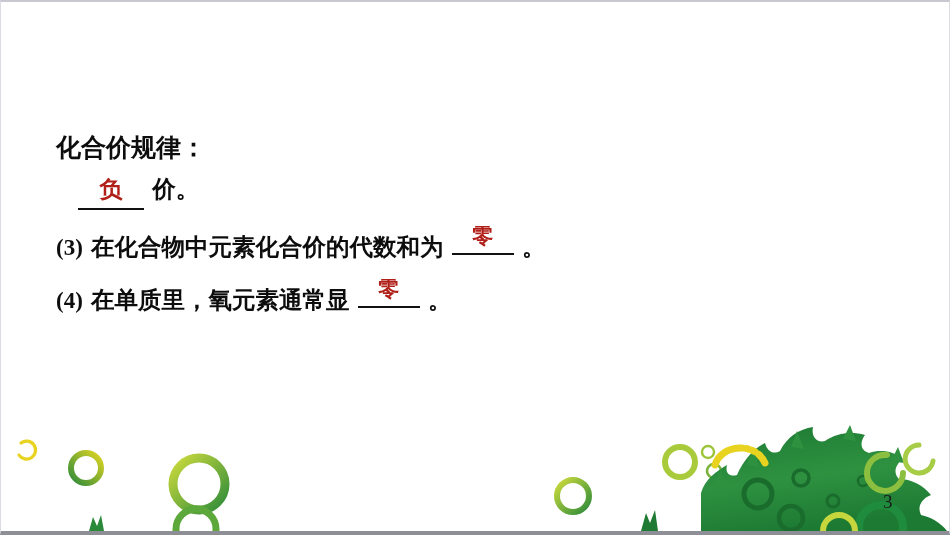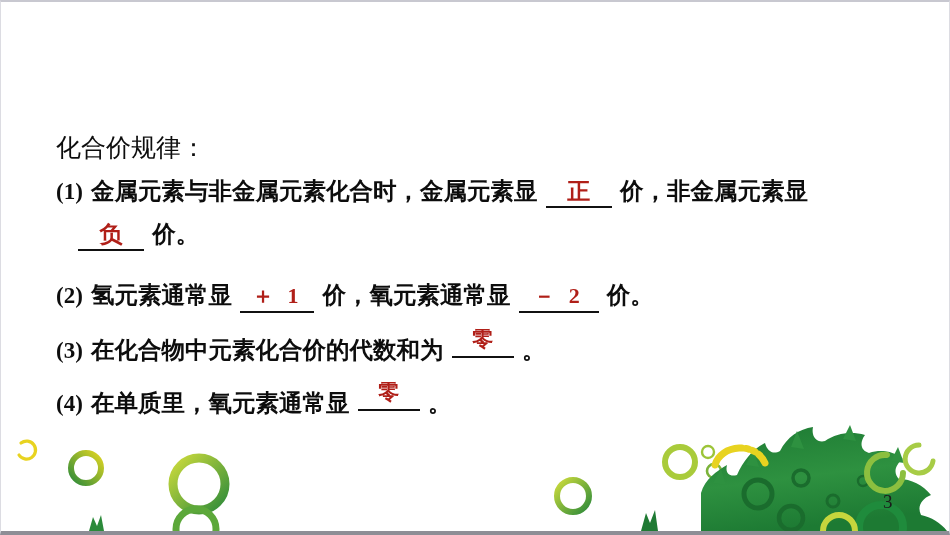--- a/index.html
+++ b/index.html
@@ -30,38 +30,38 @@
   }
   .line {
     color: #0d0d0d;
     font-weight: bold;
     letter-spacing: 0px;
     white-space: nowrap;
   }
   .heading {
     font-size: 25px;
     line-height: 36px;
-    font-weight: normal;
+    font-weight: bold;
     margin-bottom: 10px;
   }
   .rule {
     font-size: 23.5px;
     line-height: 30px;
     margin-bottom: 17px;
   }
   .num {
     font-family: "Liberation Serif", "DejaVu Serif", serif;
     font-weight: bold;
     font-size: 23px;
   }
   .cont {
     font-size: 23.5px;
-    line-height: 30px;
+    line-height: 38px;
     margin-top: -6px;
-    margin-bottom: 29px;
+    margin-bottom: 17px;
     padding-left: 22px;
   }
 
   
   .blank {
     position: relative;
     display: inline-block;
     border-bottom: 2.5px solid #111111;
     text-align: center;
     vertical-align: baseline;
@@ -125,39 +125,25 @@
 </style>
 </head>
 <body>
 
 <div id="slide">
 
   <div id="content">
 
     <div class="line heading">化合价规律：</div>
 
-    <div class="line rule">
-      <span class="num">(1)</span>
-      <span>金属元素与非金属元素化合时，金属元素显</span>
-      <span class="blank b-zheng"><span class="ans">正</span></span>
-      <span>价，非金属元素显</span>
-    </div>
     <div class="line cont">
       <span class="blank b-fu"><span class="ans">负</span></span>
       <span>价。</span>
     </div>
 
-    <div class="line rule">
-      <span class="num">(2)</span>
-      <span>氢元素通常显</span>
-      <span class="blank b-plus1"><span class="ans">＋ 1</span></span>
-      <span>价，氧元素通常显</span>
-      <span class="blank b-minus2"><span class="ans">－ 2</span></span>
-      <span>价。</span>
-    </div>
 
     <div class="line rule">
       <span class="num">(3)</span>
       <span>在化合物中元素化合价的代数和为</span>
       <span class="blank raised"><span class="ans">零</span></span>
       <span>。</span>
     </div>
 
     <div class="line rule">
       <span class="num">(4)</span>

